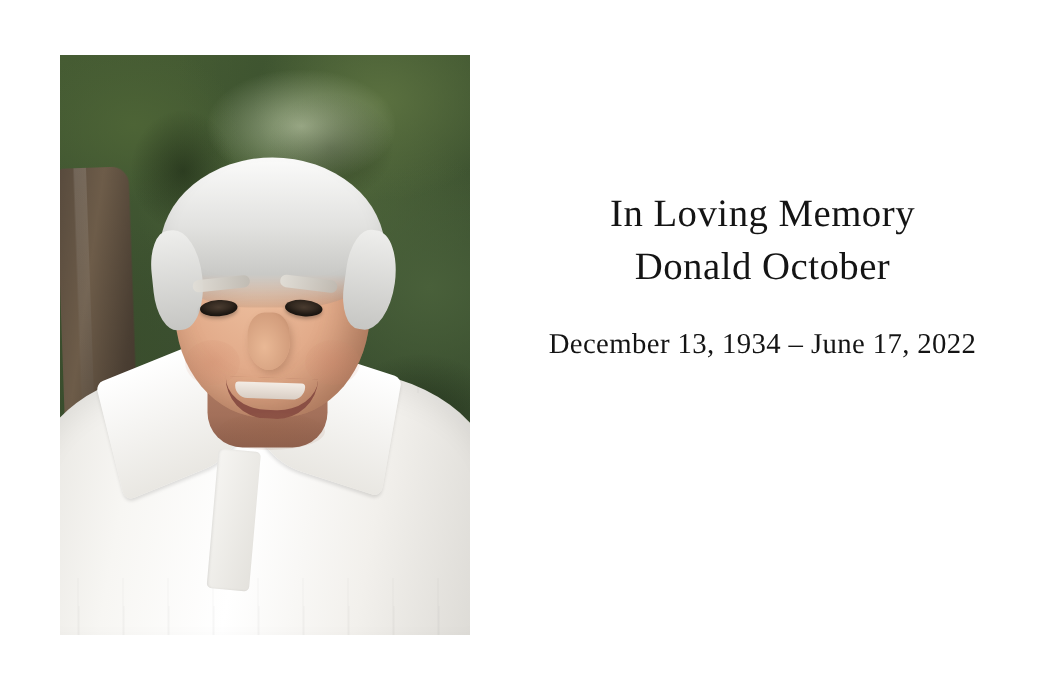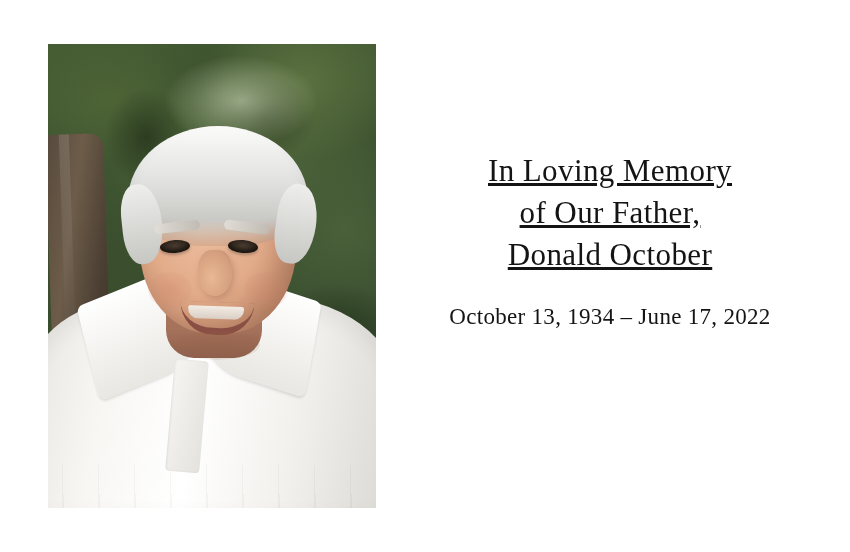--- a/index.html
+++ b/index.html
@@ -270,21 +270,20 @@
     top: 150px;
     width: 420px;
     text-align: center;
   }
   .memorial-line {
     font-family: "Liberation Serif", serif;
     font-size: 31px;
     line-height: 42px;
     color: #141414;
     letter-spacing: 0.4px;
-    text-decoration: underline;
   }
   .dates {
     margin-top: 26px;
     font-family: "Liberation Serif", serif;
     font-size: 23px;
     line-height: 30px;
     color: #141414;
     letter-spacing: 0.3px;
   }
 </style>
@@ -321,18 +320,17 @@
       <div class="eye-r"></div>
       <div class="nose"></div>
       <div class="teeth"></div>
       <div class="mouth"></div>
       <div class="chin-shadow"></div>
     </div>
   </div>
 
   <div class="text-block">
     <div class="memorial-line">In Loving Memory</div>
-    <div class="memorial-line">of Our Father,</div>
     <div class="memorial-line">Donald October</div>
-    <div class="dates">October 13, 1934 – June 17, 2022</div>
+    <div class="dates">December 13, 1934 – June 17, 2022</div>
   </div>
 
 </div>
 
 </body></html>

